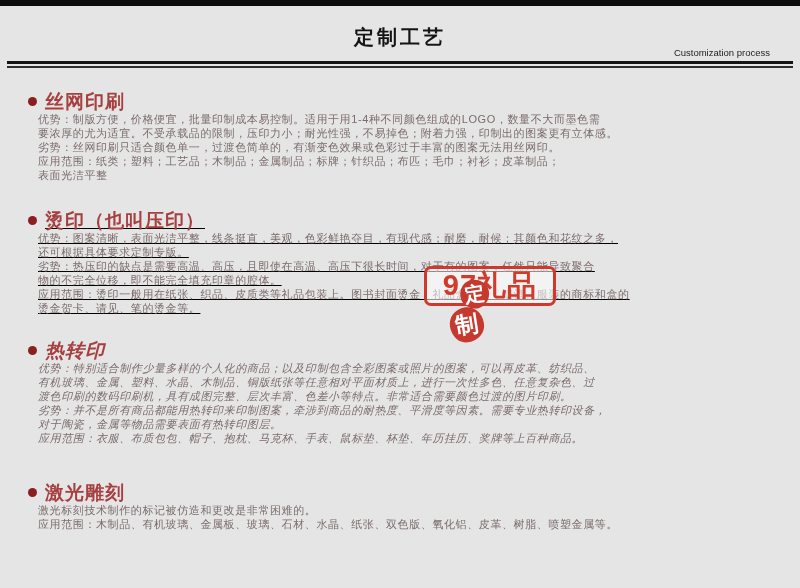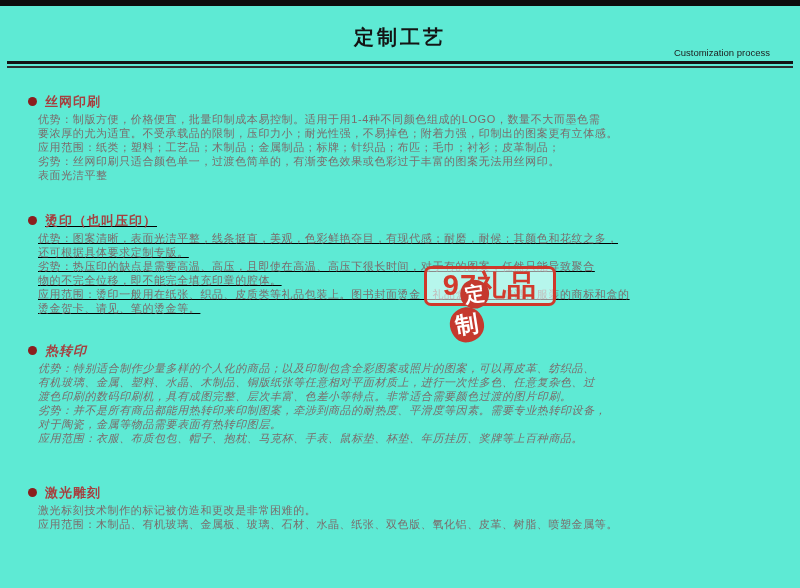--- a/index.html
+++ b/index.html
@@ -1,29 +1,29 @@
 <!DOCTYPE html>
 <html><head>
 <meta charset="utf-8">
 <style>
   html,body{margin:0;padding:0;background:#ffffff;}
-  .page{position:relative;width:800px;height:588px;background:#5eead4;overflow:hidden;
+  .page{position:relative;width:800px;height:588px;background:#e5e5e5;overflow:hidden;
         font-family:"Liberation Sans","DejaVu Sans",sans-serif;}
   .top-bar{position:absolute;left:0;top:0;width:800px;height:6px;background:#0d0d0d;}
   .header{position:absolute;left:0;top:26px;width:800px;}
   .title{width:800px;text-align:center;font-size:20px;font-weight:bold;color:#141414;
          letter-spacing:3px;line-height:22px;}
   .subtitle{position:absolute;right:30px;top:21px;font-size:9.5px;font-weight:400;color:#1c1c1c;}
   .rule{position:absolute;left:7px;top:61px;width:786px;}
   .rule-thick{height:3px;background:#141414;}
   .rule-thin{height:2px;background:#2e2e2e;margin-top:2px;}
   .content{position:absolute;left:0;top:70px;width:800px;padding-top:24px;}
   .sec-head{display:flex;align-items:center;margin-left:28px;height:15px;}
   .bullet{width:9px;height:9px;border-radius:50%;background:#8b1e1e;flex:0 0 auto;}
-  .sec-title{margin-left:8px;font-size:13px;font-weight:bold;color:#a64040;letter-spacing:1px;}
+  .sec-title{margin-left:8px;font-size:19px;font-weight:bold;color:#a64040;letter-spacing:1px;}
   .sec-body{margin-left:38px;margin-top:3px;}
   .tl{font-size:11px;line-height:14px;color:#7b6b6b;letter-spacing:0.6px;white-space:nowrap;}
   .sec2{margin-top:31px;text-decoration:underline;}
   .sec3{margin-top:28px;font-style:italic;}
   .sec4{margin-top:40px;}
   .watermark{position:absolute;left:424px;top:266px;width:126px;height:34px;
              border:3px solid #cf382b;border-radius:7px;color:#d23a2c;
              font-size:29px;font-weight:bold;text-align:center;line-height:33px;
              letter-spacing:1px;background:rgba(255,255,255,0.55);z-index:5;}
   .stamp{position:absolute;left:448px;top:280px;width:52px;height:64px;
@@ -55,22 +55,22 @@
   <div class="content">
 
     <section class="sec sec1">
       <div class="sec-head">
         <span class="bullet"></span>
         <span class="sec-title">丝网印刷</span>
       </div>
       <div class="sec-body">
         <div class="tl">优势：制版方便，价格便宜，批量印制成本易控制。适用于用1-4种不同颜色组成的LOGO，数量不大而墨色需</div>
         <div class="tl">要浓厚的尤为适宜。不受承载品的限制，压印力小；耐光性强，不易掉色；附着力强，印制出的图案更有立体感。</div>
+        <div class="tl">劣势：丝网印刷只适合颜色单一，过渡色简单的，有渐变色效果或色彩过于丰富的图案无法用丝网印。</div>
         <div class="tl">应用范围：纸类；塑料；工艺品；木制品；金属制品；标牌；针织品；布匹；毛巾；衬衫；皮革制品；</div>
-        <div class="tl">劣势：丝网印刷只适合颜色单一，过渡色简单的，有渐变色效果或色彩过于丰富的图案无法用丝网印。</div>
         <div class="tl">表面光洁平整</div>
       </div>
     </section>
 
     <section class="sec sec2">
       <div class="sec-head">
         <span class="bullet"></span>
         <span class="sec-title">烫印（也叫压印）</span>
       </div>
       <div class="sec-body">

